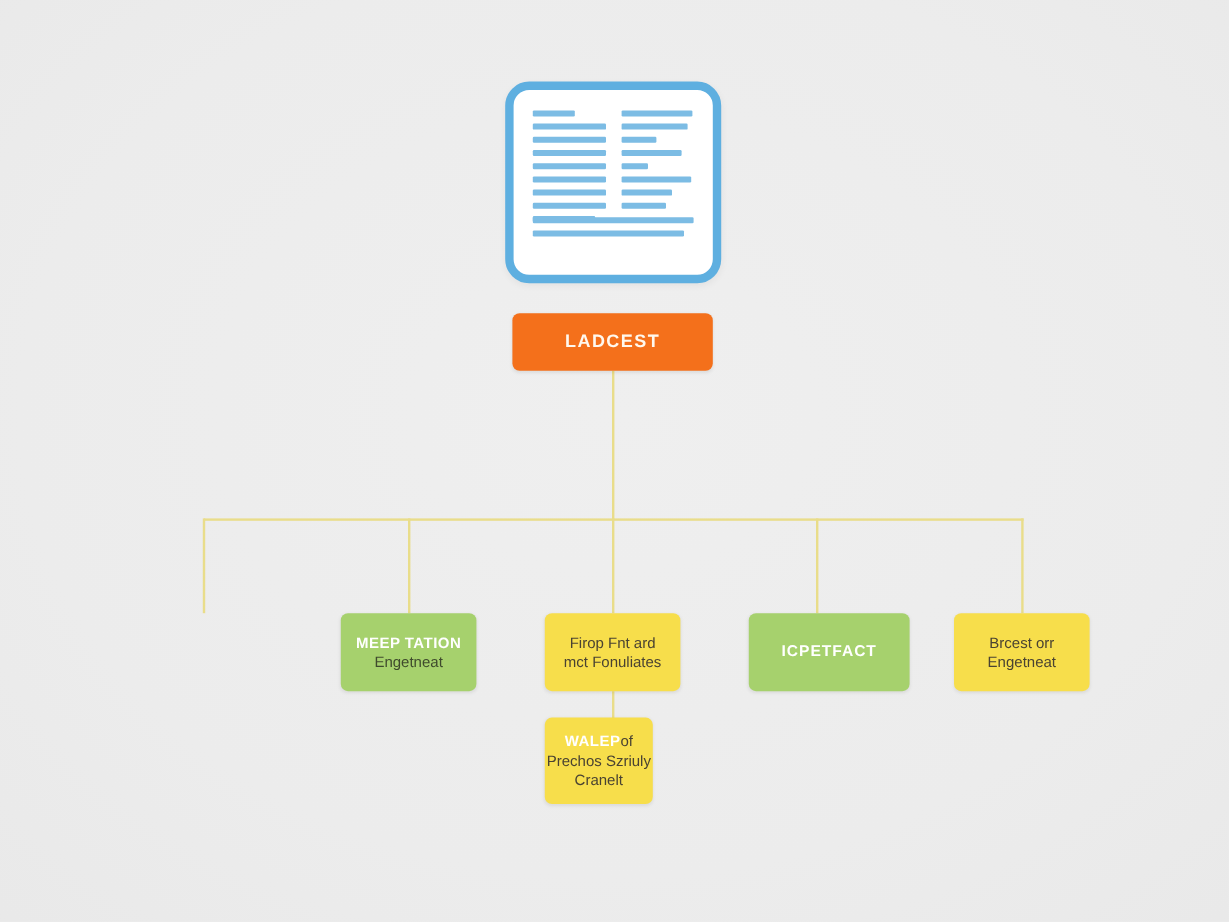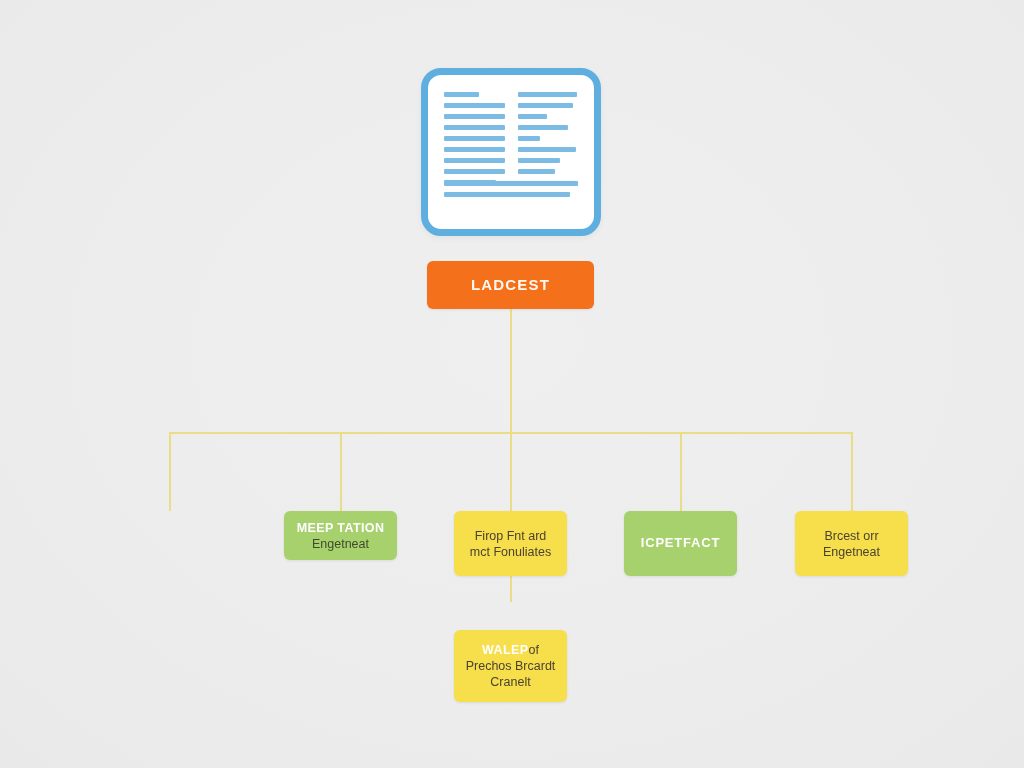--- a/index.html
+++ b/index.html
@@ -162,38 +162,38 @@
   <div class="v-line" style="left:680px; top:432px; height:79px;"></div>
   <div class="v-line" style="left:851px; top:432px; height:79px;"></div>
 
   <div class="v-line" style="left:510px; top:576px; height:26px;"></div>
 
   <div class="node node-root" style="left:427px; top:261px; width:167px; height:48px;">
     <span>LADCEST</span>
   </div>
 
 
-  <div class="node node-green" style="left:284px; top:511px; width:113px; height:49px;">
+  <div class="node node-green" style="left:284px; top:511px; width:113px; height:65px;">
     <span class="line-white">MEEP TATION</span>
     <span>Engetneat</span>
   </div>
 
   <div class="node node-yellow" style="left:454px; top:511px; width:113px; height:65px;">
     <span>Firop Fnt ard</span>
     <span>mct Fonuliates</span>
   </div>
 
-  <div class="node node-green" style="left:624px; top:511px; width:113px; height:65px;">
+  <div class="node node-green" style="left:624px; top:511px; width:134px; height:65px;">
     <span class="line-white-lg">ICPETFACT</span>
   </div>
 
   <div class="node node-yellow" style="left:795px; top:511px; width:113px; height:65px;">
     <span>Brcest orr</span>
     <span>Engetneat</span>
   </div>
 
-  <div class="node node-yellow" style="left:454px; top:630px; width:113px; height:72px;">
+  <div class="node node-yellow" style="left:454px; top:598px; width:90px; height:72px;">
     <span><span class="line-white">WALEP</span><span>of</span></span>
-    <span>Prechos Brcardt</span>
+    <span>Prechos Szriuly</span>
     <span>Cranelt</span>
   </div>
 
 </div>
 
 </body></html>

